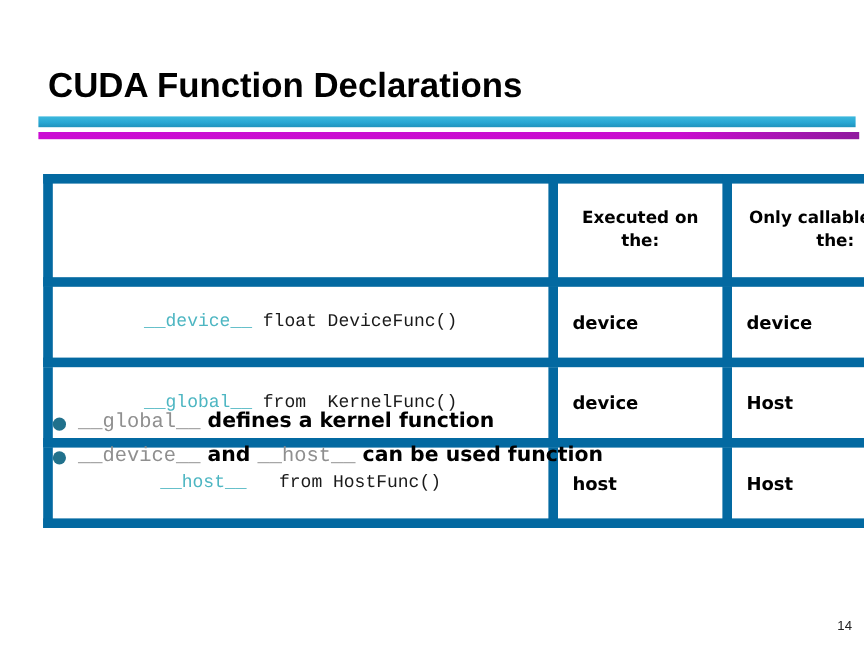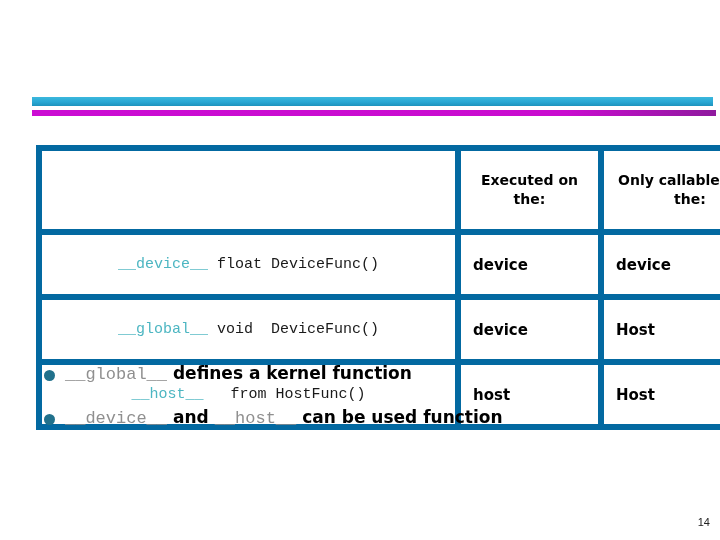--- a/index.html
+++ b/index.html
@@ -46,21 +46,21 @@
   
   table.decl {
     position: absolute;
     left: 36px;
     top: 145px;
     border-collapse: collapse;
     table-layout: fixed;
     width: 654px;
   }
   table.decl th, table.decl td {
-    border: 6px solid #0369a1;
+    border: 8px solid #0369a1;
     padding: 12px;
     background: #ffffff;
   }
   table.decl { border: 3px solid #000; }
   table.decl thead th { height: 54px; }
   table.decl tbody td { height: 35px; }
   .col-sig  { width: 389px; }
   .col-exec { width: 113px; }
   .col-call { width: 148px; }
 
@@ -94,21 +94,20 @@
   
   .bullets {
     position: absolute;
     left: 40px;
     top: 341px;
     width: 640px;
   }
   .bullet, .sub-bullet {
     display: flex;
     align-items: flex-start;
-    margin-top: 22px;
   }
   .bullet { margin-bottom: 6px; }
   .sub-bullet { margin-left: 44px; margin-bottom: 12px; }
   .marker {
     flex: 0 0 auto;
     width: 11px;
     height: 11px;
     border-radius: 50%;
     background: #21718c;
     margin: 7px 10px 0 4px;
@@ -146,20 +145,21 @@
     font-family: "Liberation Sans", sans-serif;
     font-size: 11px;
     color: #222222;
   }
 </style>
 </head>
 <body>
 
 <div class="slide">
 
+  <div class="title">CUDA Function Declarations</div>
 
   <div class="bar-cyan"></div>
   <div class="bar-magenta"></div>
 
   <table class="decl">
     <thead>
       <tr>
         <th class="col-sig hdr"></th>
         <th class="col-exec hdr">Executed
 on the:</th>
@@ -167,21 +167,21 @@
 from the:</th>
       </tr>
     </thead>
     <tbody>
       <tr>
         <td class="sig"><span class="kw">__device__</span><span> float DeviceFunc()</span></td>
         <td class="val">device</td>
         <td class="val">device</td>
       </tr>
       <tr>
-        <td class="sig"><span class="kw">__global__</span><span> void  DeviceFunc()</span></td>
+        <td class="sig"><span class="kw">__global__</span><span> from  KernelFunc()</span></td>
         <td class="val">device</td>
         <td class="val">Host</td>
       </tr>
       <tr>
         <td class="sig"><span class="kw">__host__</span><span>   from HostFunc()</span></td>
         <td class="val">host</td>
         <td class="val">Host</td>
       </tr>
     </tbody>
   </table>

